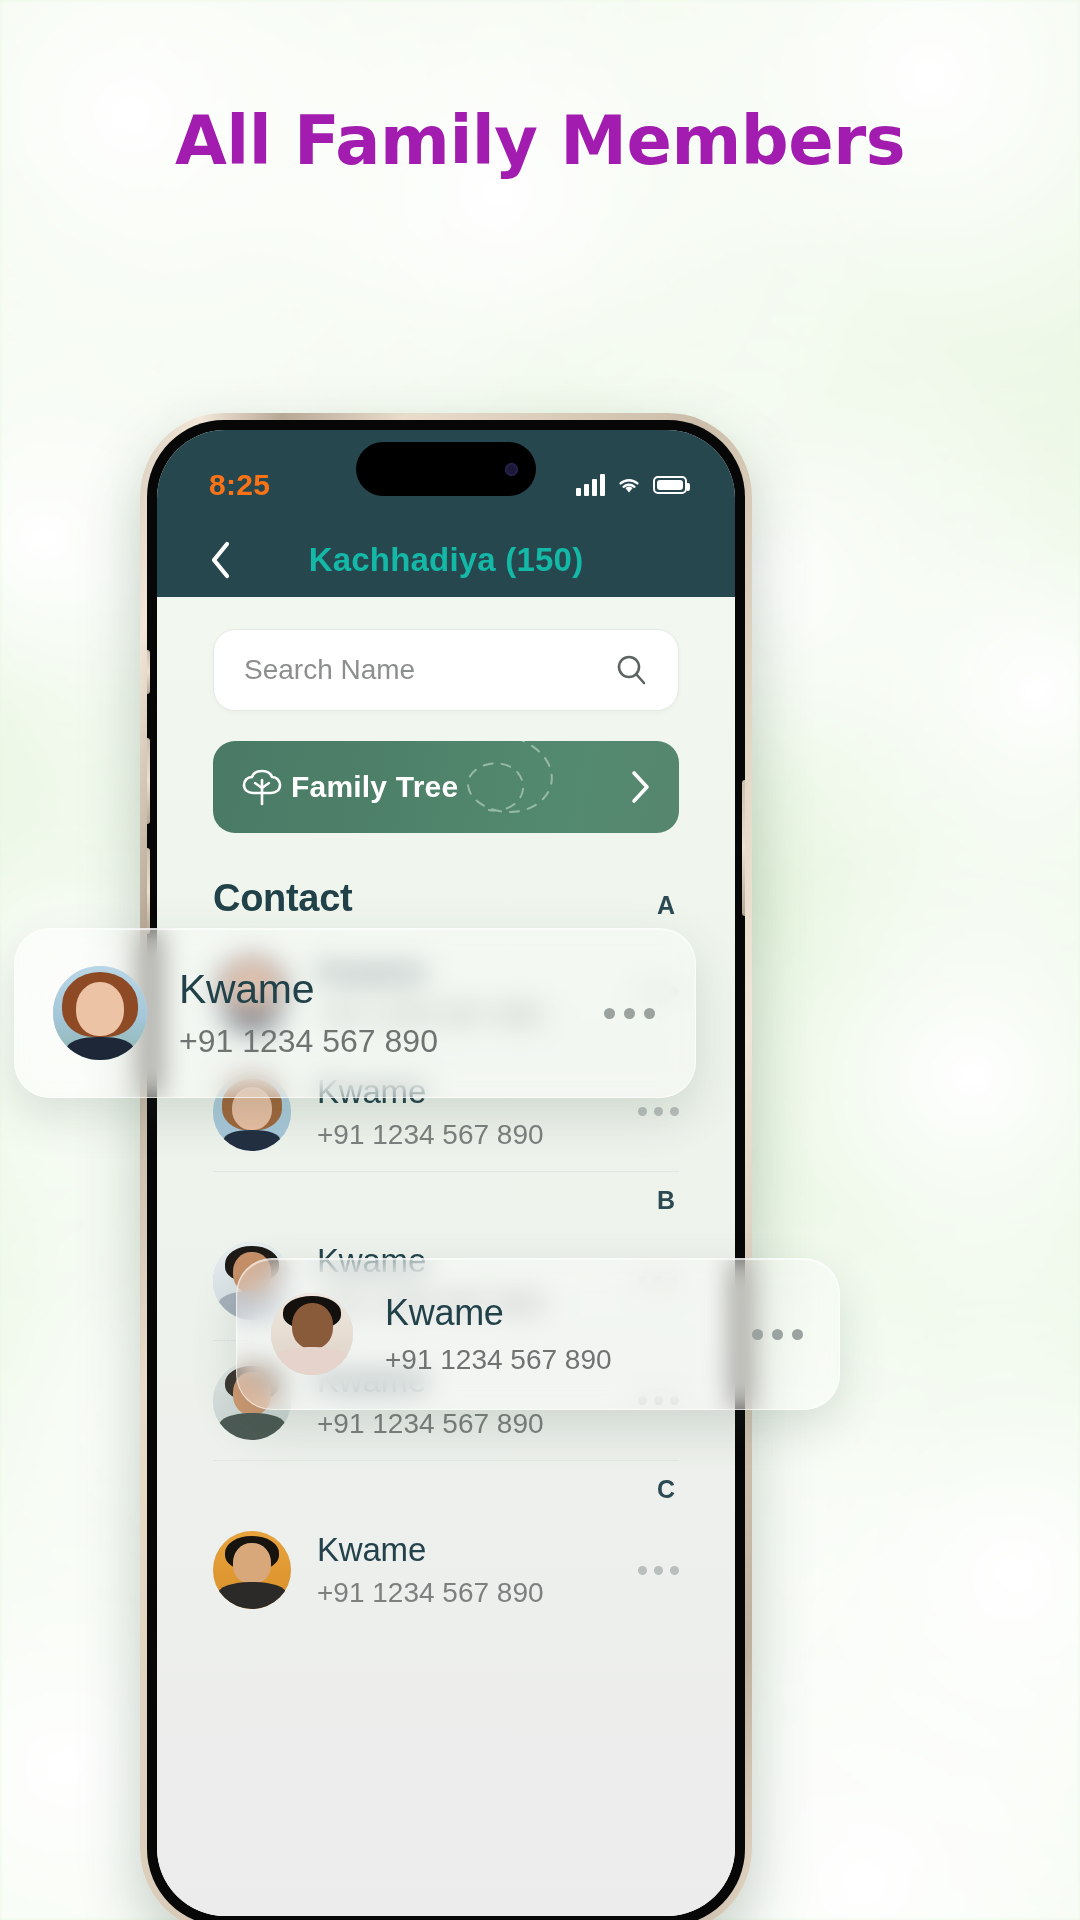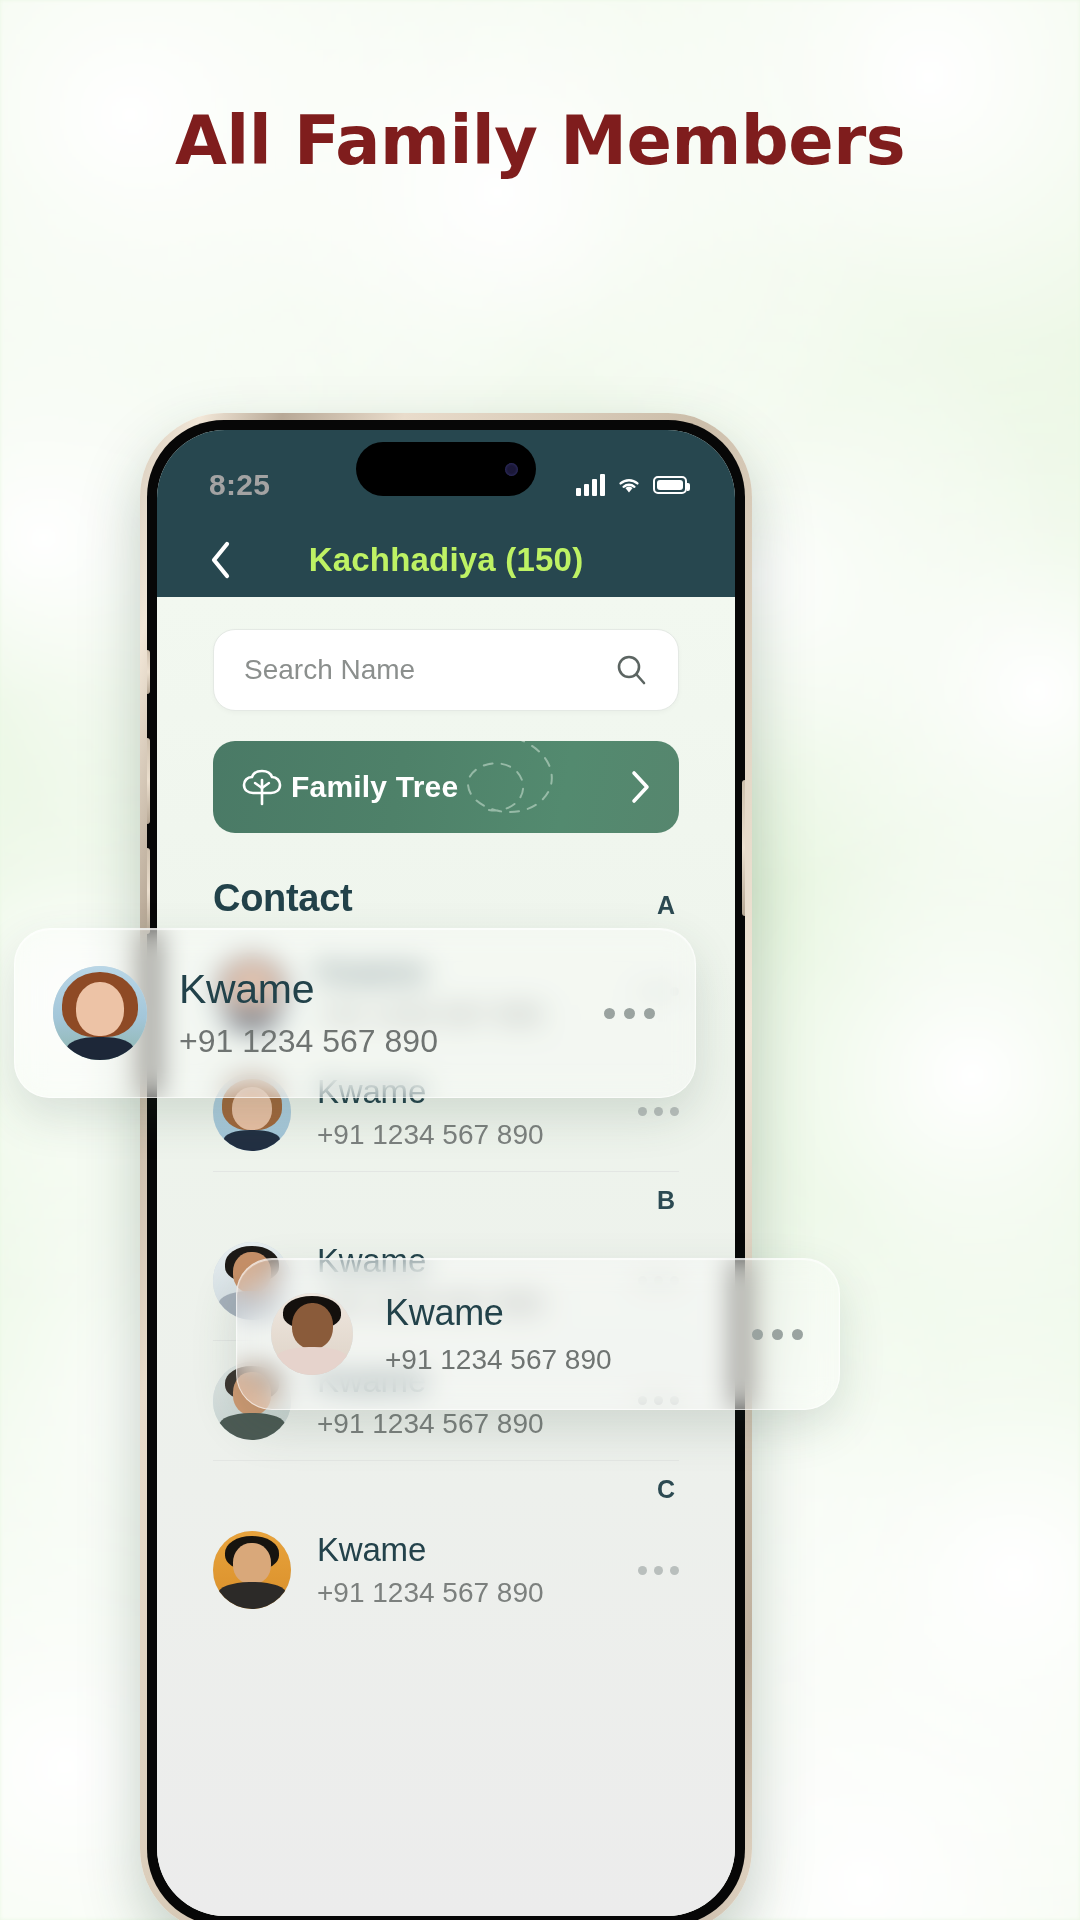--- a/index.html
+++ b/index.html
@@ -31,21 +31,21 @@
       radial-gradient(circle at 44% 96%, #ffffff 0%, rgba(255,255,255,0) 22%),
       radial-gradient(circle at 80% 98%, #ffffff 0%, rgba(255,255,255,0) 20%),
       linear-gradient(180deg,#e7f6dd 0%, #ddf2d2 40%, #e4f5dc 70%, #f0faea 100%);
     filter:blur(2px);
   }
 
   
   .headline {
     position:absolute; top:92px; left:0; width:1080px;
     text-align:center;
-    color:#7f1d1d;
+    color:#a21caf;
     font-family:"DejaVu Sans", sans-serif;
     font-weight:bold;
     font-size:67px;
     line-height:98px;
     letter-spacing:-0.5px;
     z-index:5;
   }
   .headline .l2 { display:block; }
 
   
@@ -81,21 +81,21 @@
   .btn-vdn  { left:-4px; top:428px; width:7px; height:86px; }
   .btn-pwr  { right:-4px; top:360px; width:7px; height:136px; }
 
   
   .statusbar {
     height:92px; background:#27474f;
     display:flex; align-items:center; justify-content:space-between;
     padding:18px 48px 0 52px;
     position:relative;
   }
-  .clock { color:#a3a3a3; font-size:30px; font-weight:bold; letter-spacing:.3px; }
+  .clock { color:#f97316; font-size:30px; font-weight:bold; letter-spacing:.3px; }
   .island {
     position:absolute; left:50%; transform:translateX(-50%); top:12px;
     width:180px; height:54px; background:#000; border-radius:27px;
     display:flex; align-items:center; justify-content:flex-end; padding-right:18px;
   }
   .island .cam { width:13px; height:13px; border-radius:50%; background:#1b1838; box-shadow:inset 0 0 3px #3b3a7a; }
   .status-right { display:flex; align-items:center; gap:11px; }
   .bars { display:flex; align-items:flex-end; gap:3px; height:22px; }
   .bars i { width:5px; background:#fff; border-radius:1px; display:block; }
   .bars i:nth-child(1){height:8px;} .bars i:nth-child(2){height:12px;}
@@ -107,21 +107,21 @@
 
   
   .navbar {
     background:#27474f; height:75px;
     display:flex; align-items:center; padding:0 40px;
     position:relative;
   }
   .back { width:46px; height:46px; display:flex; align-items:center; justify-content:center; cursor:pointer;}
   .nav-title {
     position:absolute; left:0; right:0; text-align:center;
-    color:#bef264; font-size:33px; font-weight:bold; letter-spacing:.2px;
+    color:#14b8a6; font-size:33px; font-weight:bold; letter-spacing:.2px;
     pointer-events:none;
   }
 
   
   .app-body {
     position:absolute; top:167px; left:0; right:0; bottom:0;
     background:linear-gradient(180deg,#f2f8f0 0%,#eef4ec 35%,#ececec 100%);
     padding:0 56px;
     overflow:hidden;
   }

